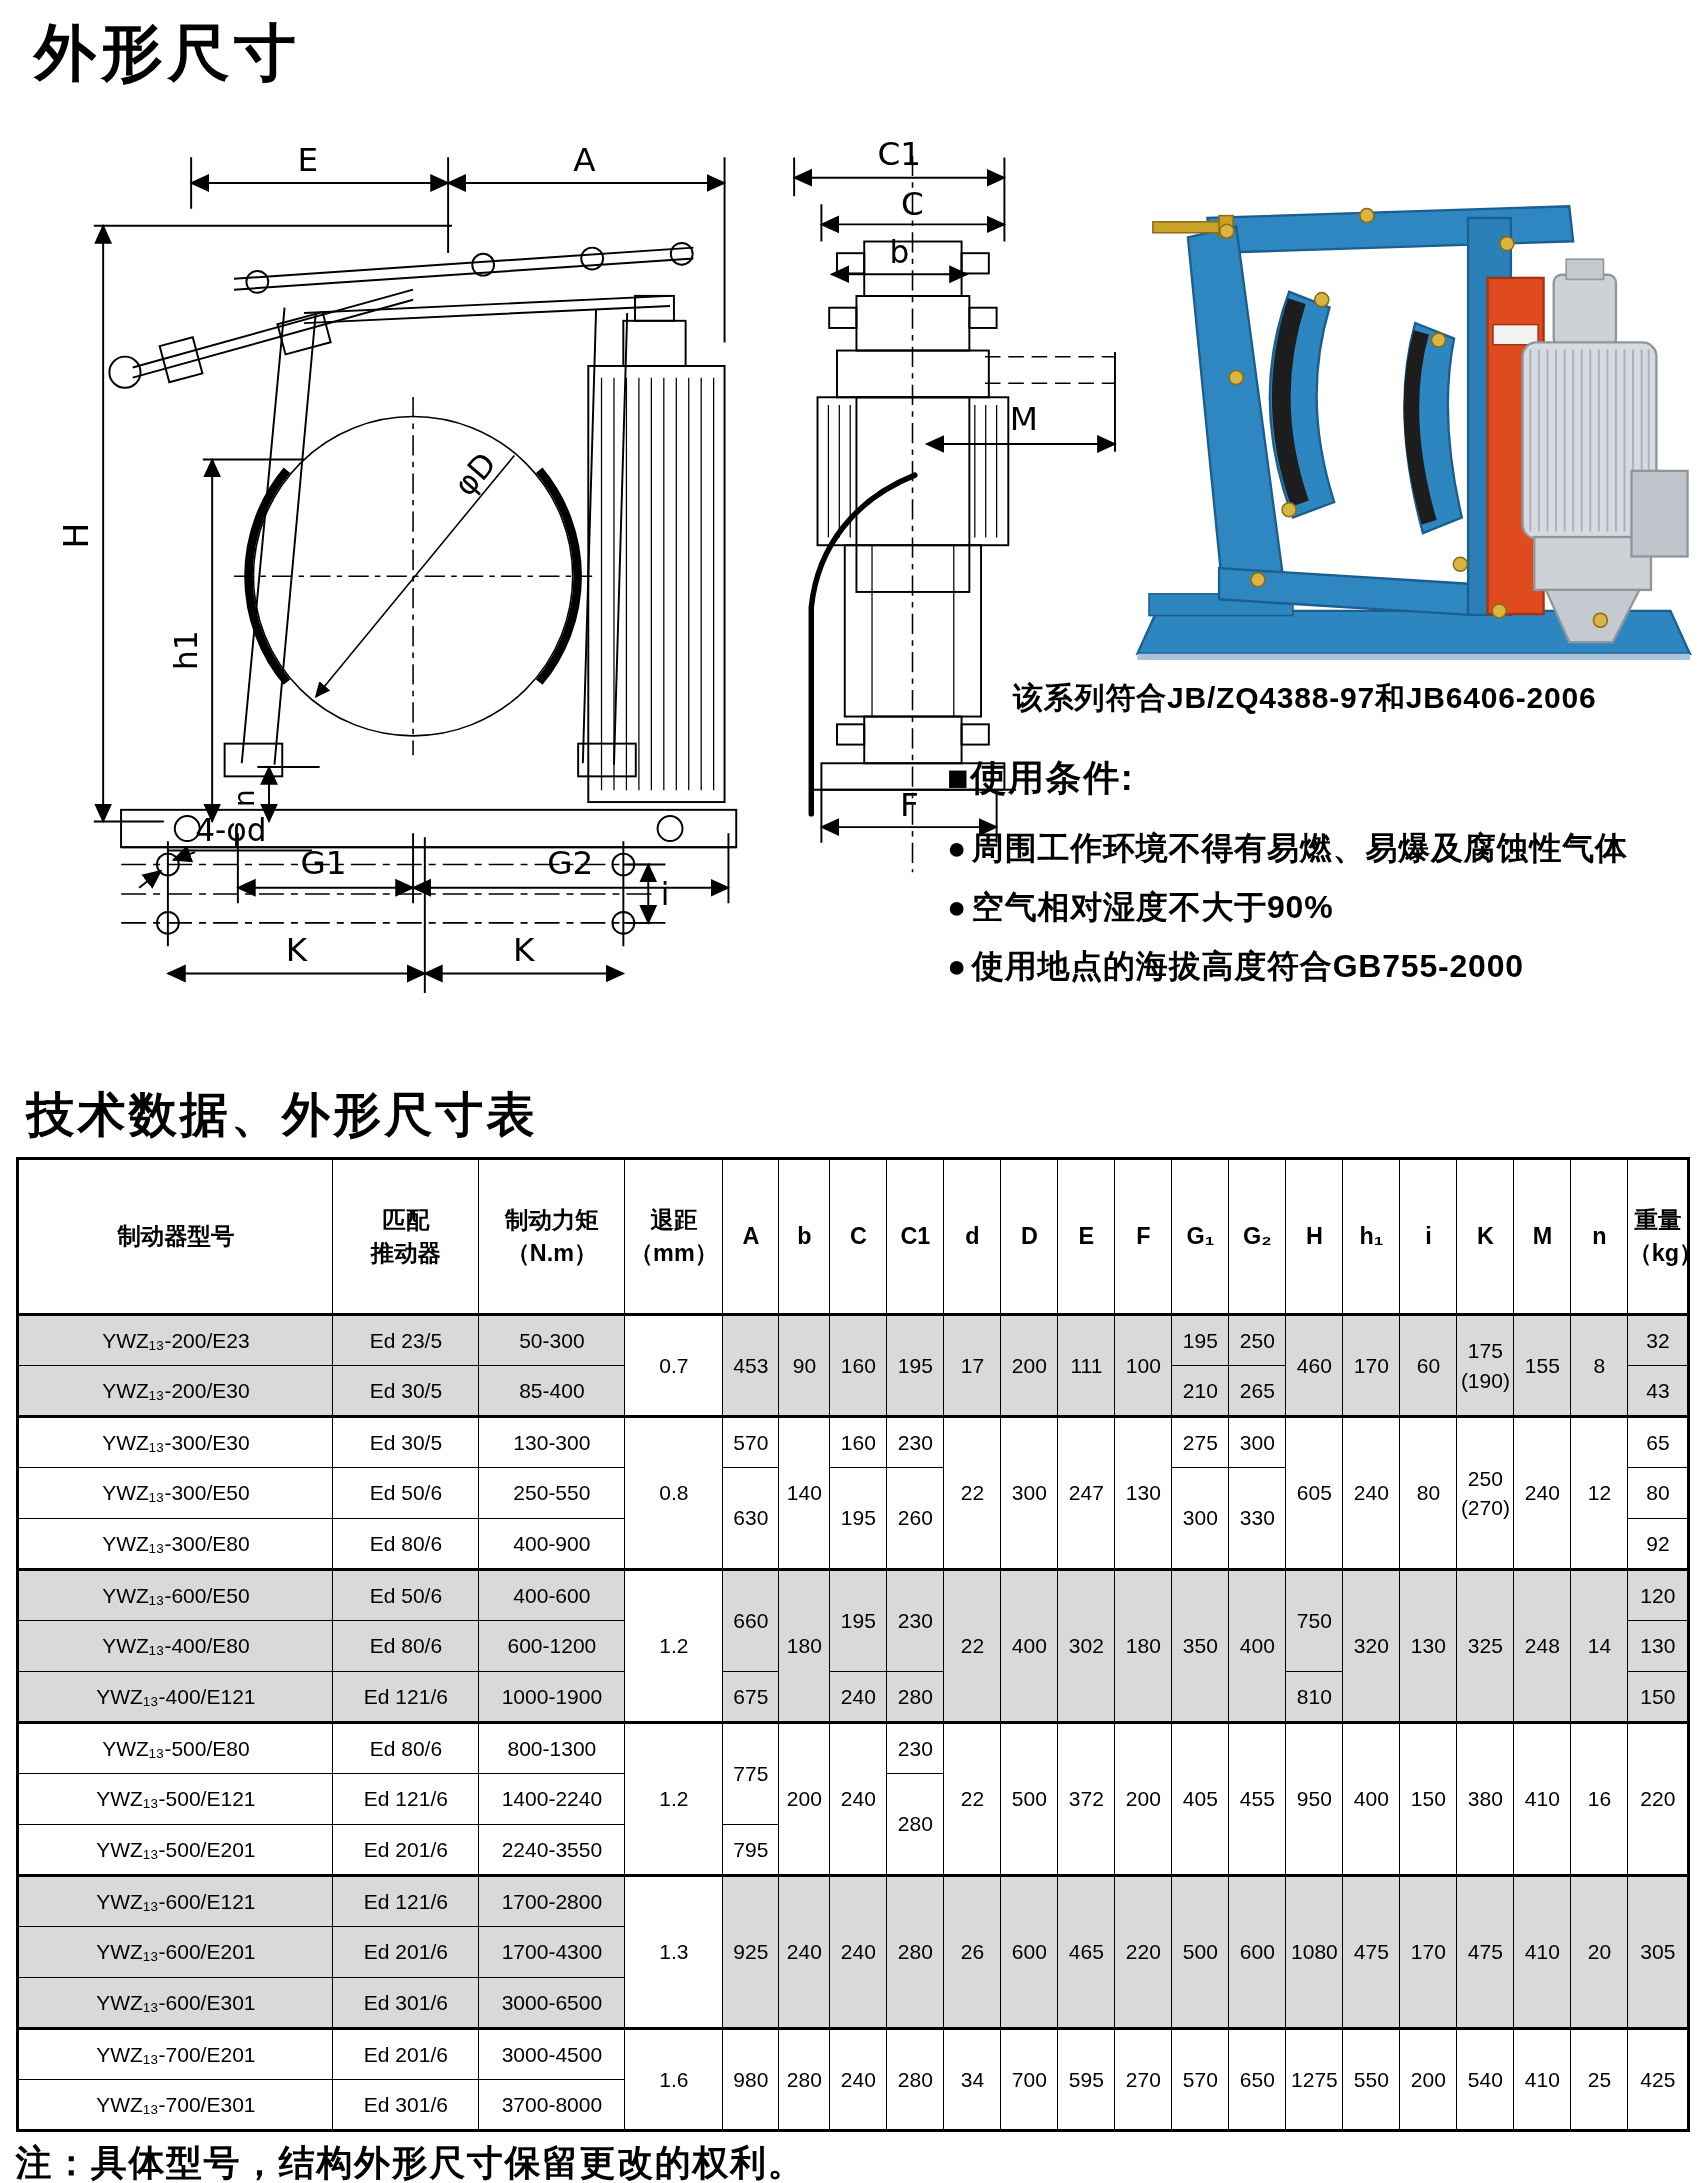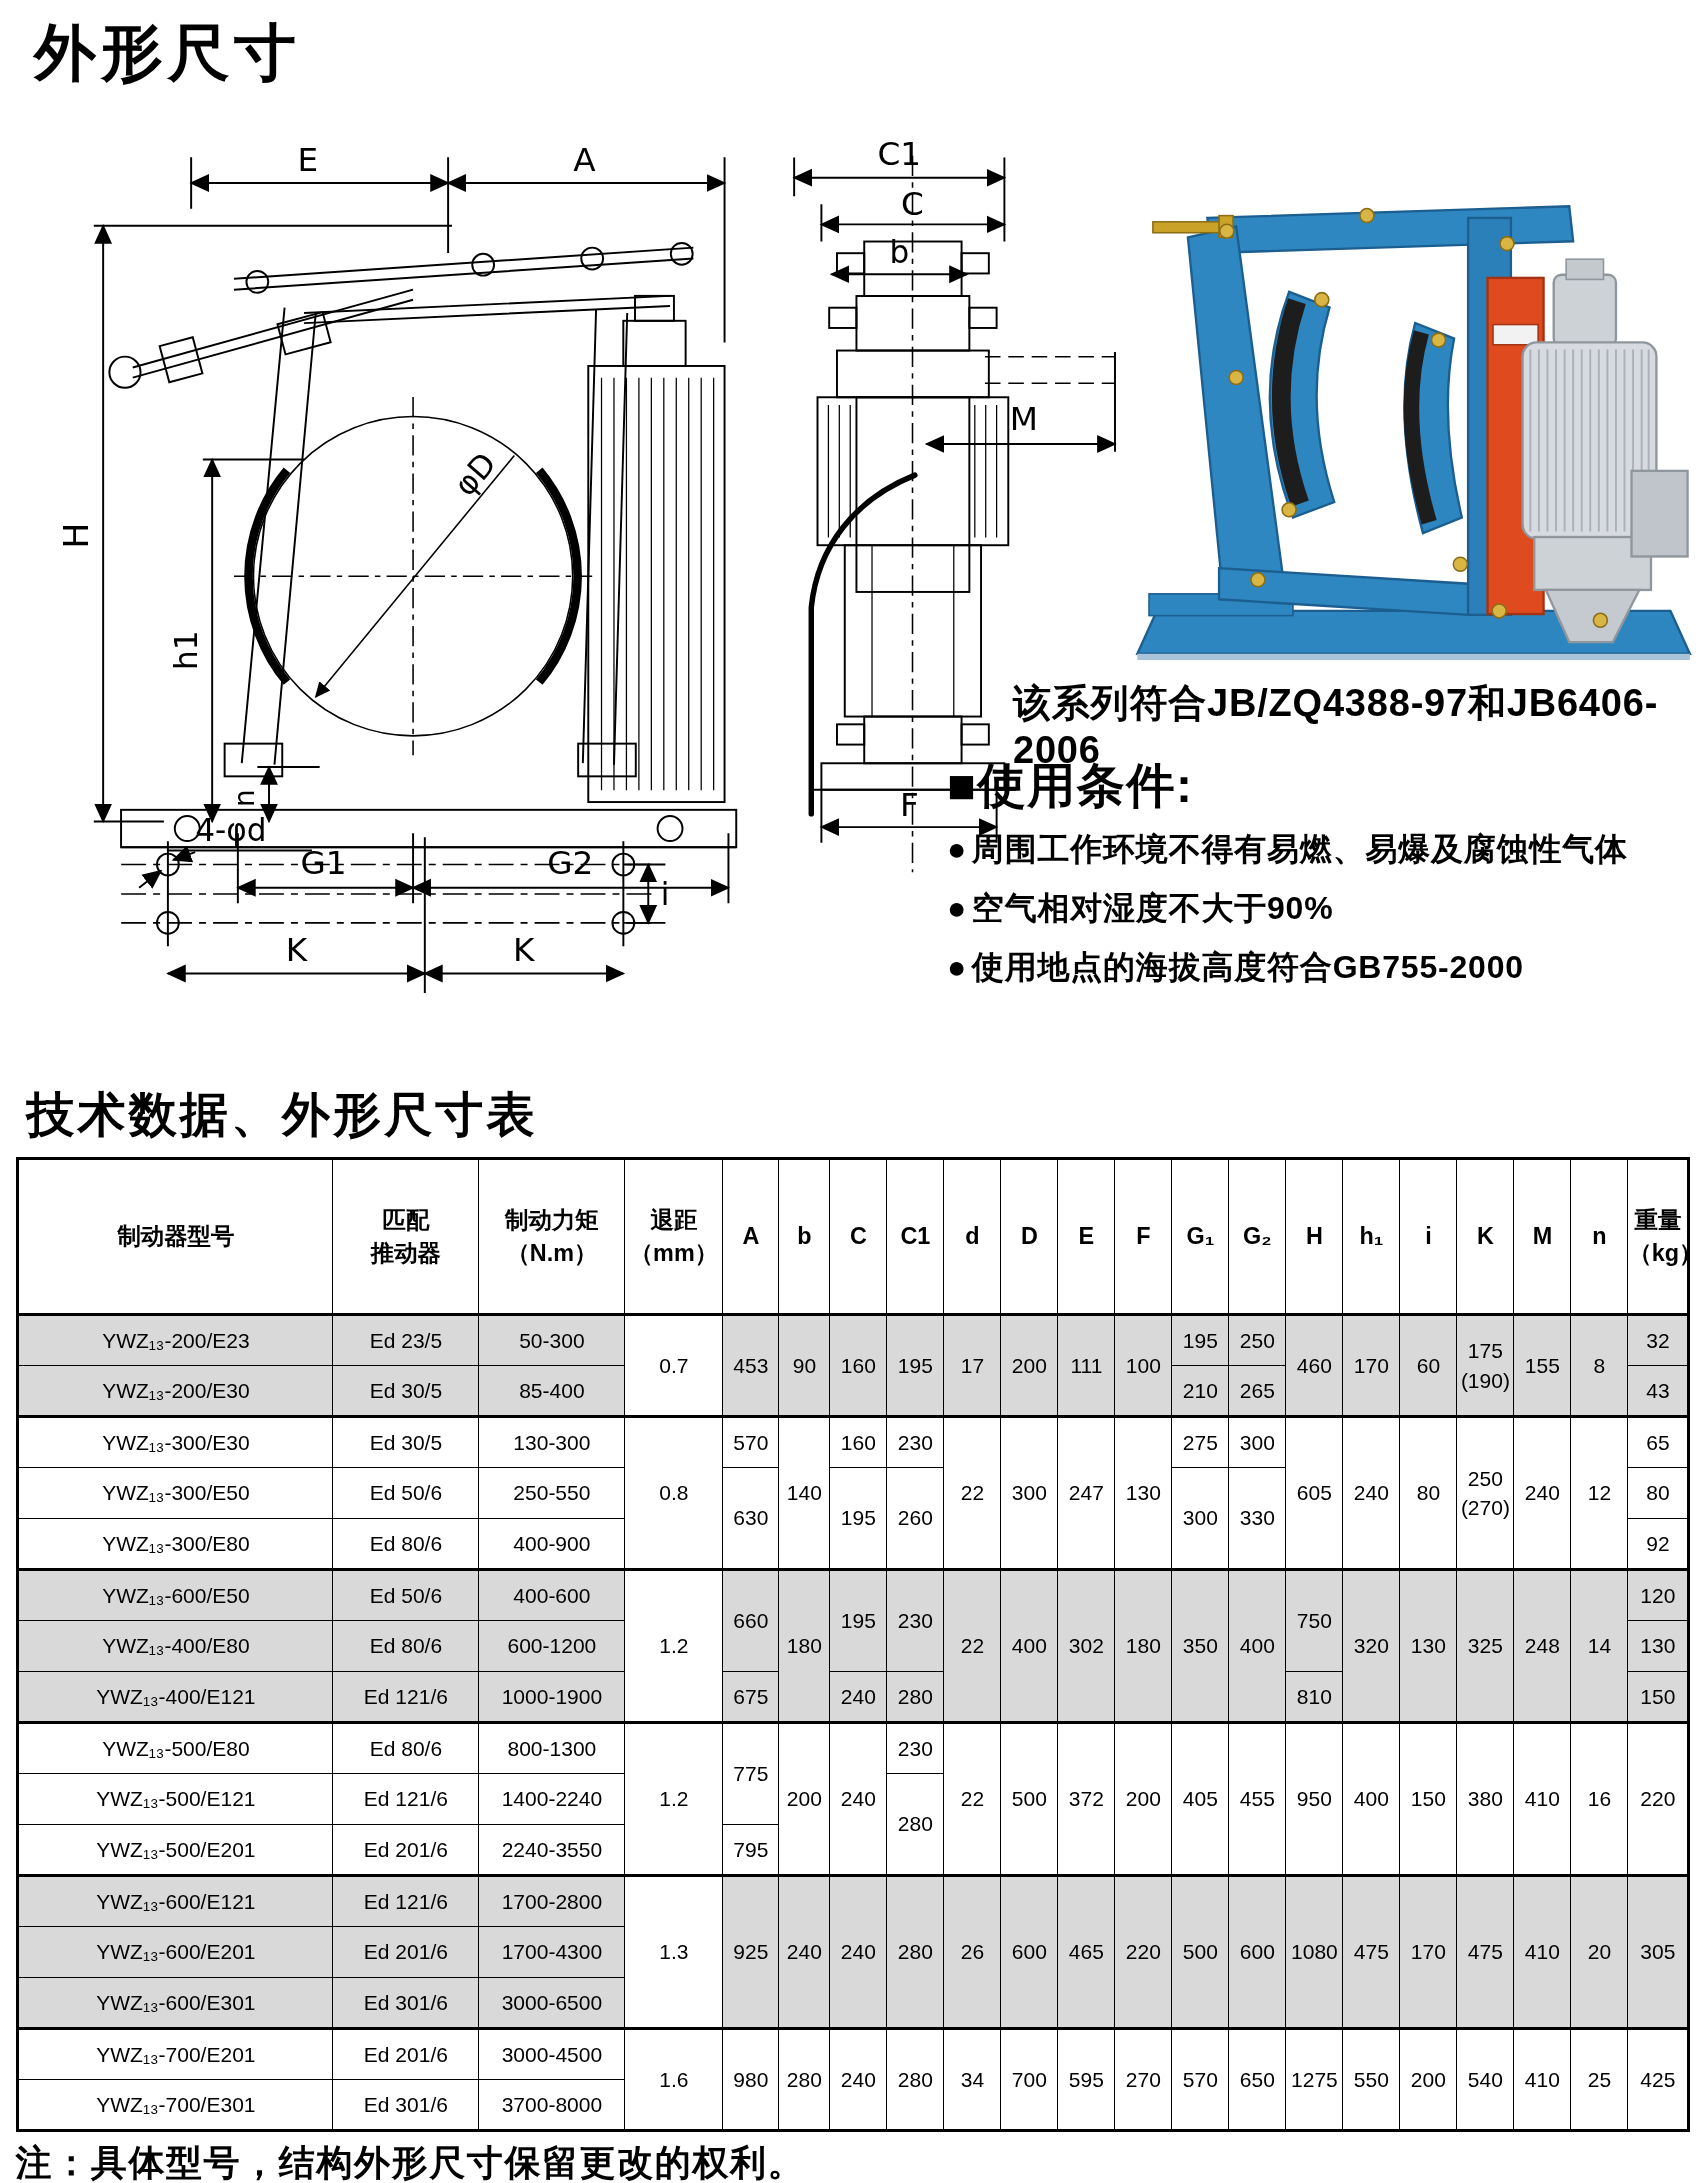--- a/index.html
+++ b/index.html
@@ -15,27 +15,27 @@
   #page-title{
     left:34px; top:11px;
     font-size:62px; font-weight:bold; letter-spacing:4.7px;
   }
   #table-title{
     left:26.5px; top:1083px;
     font-size:48px; font-weight:bold; letter-spacing:3.1px;
   }
   #compliance{
     left:1013px; top:678px; width:685px;
-    font-size:38px; font-weight:bold; letter-spacing:0.8px;
+    font-size:30px; font-weight:bold; letter-spacing:0.8px;
   }
   #conditions{
     left:947px; top:754px; width:754px;
   }
   #conditions .cond-head{
-    font-size:48px; font-weight:bold; margin-bottom:10px; letter-spacing:1.6px;
+    font-size:36px; font-weight:bold; margin-bottom:24px; letter-spacing:1.6px;
   }
   .cond-item{
     font-size:32px; font-weight:bold; margin-bottom:15px; letter-spacing:0.8px;
     white-space:nowrap;
   }
   .cond-item .bullet{ margin-right:4.7px; }
   #bottom-note{
     left:15.6px; top:2139px;
     font-family:"Liberation Serif", serif;
     font-size:36px; font-weight:bold; letter-spacing:1.6px;

